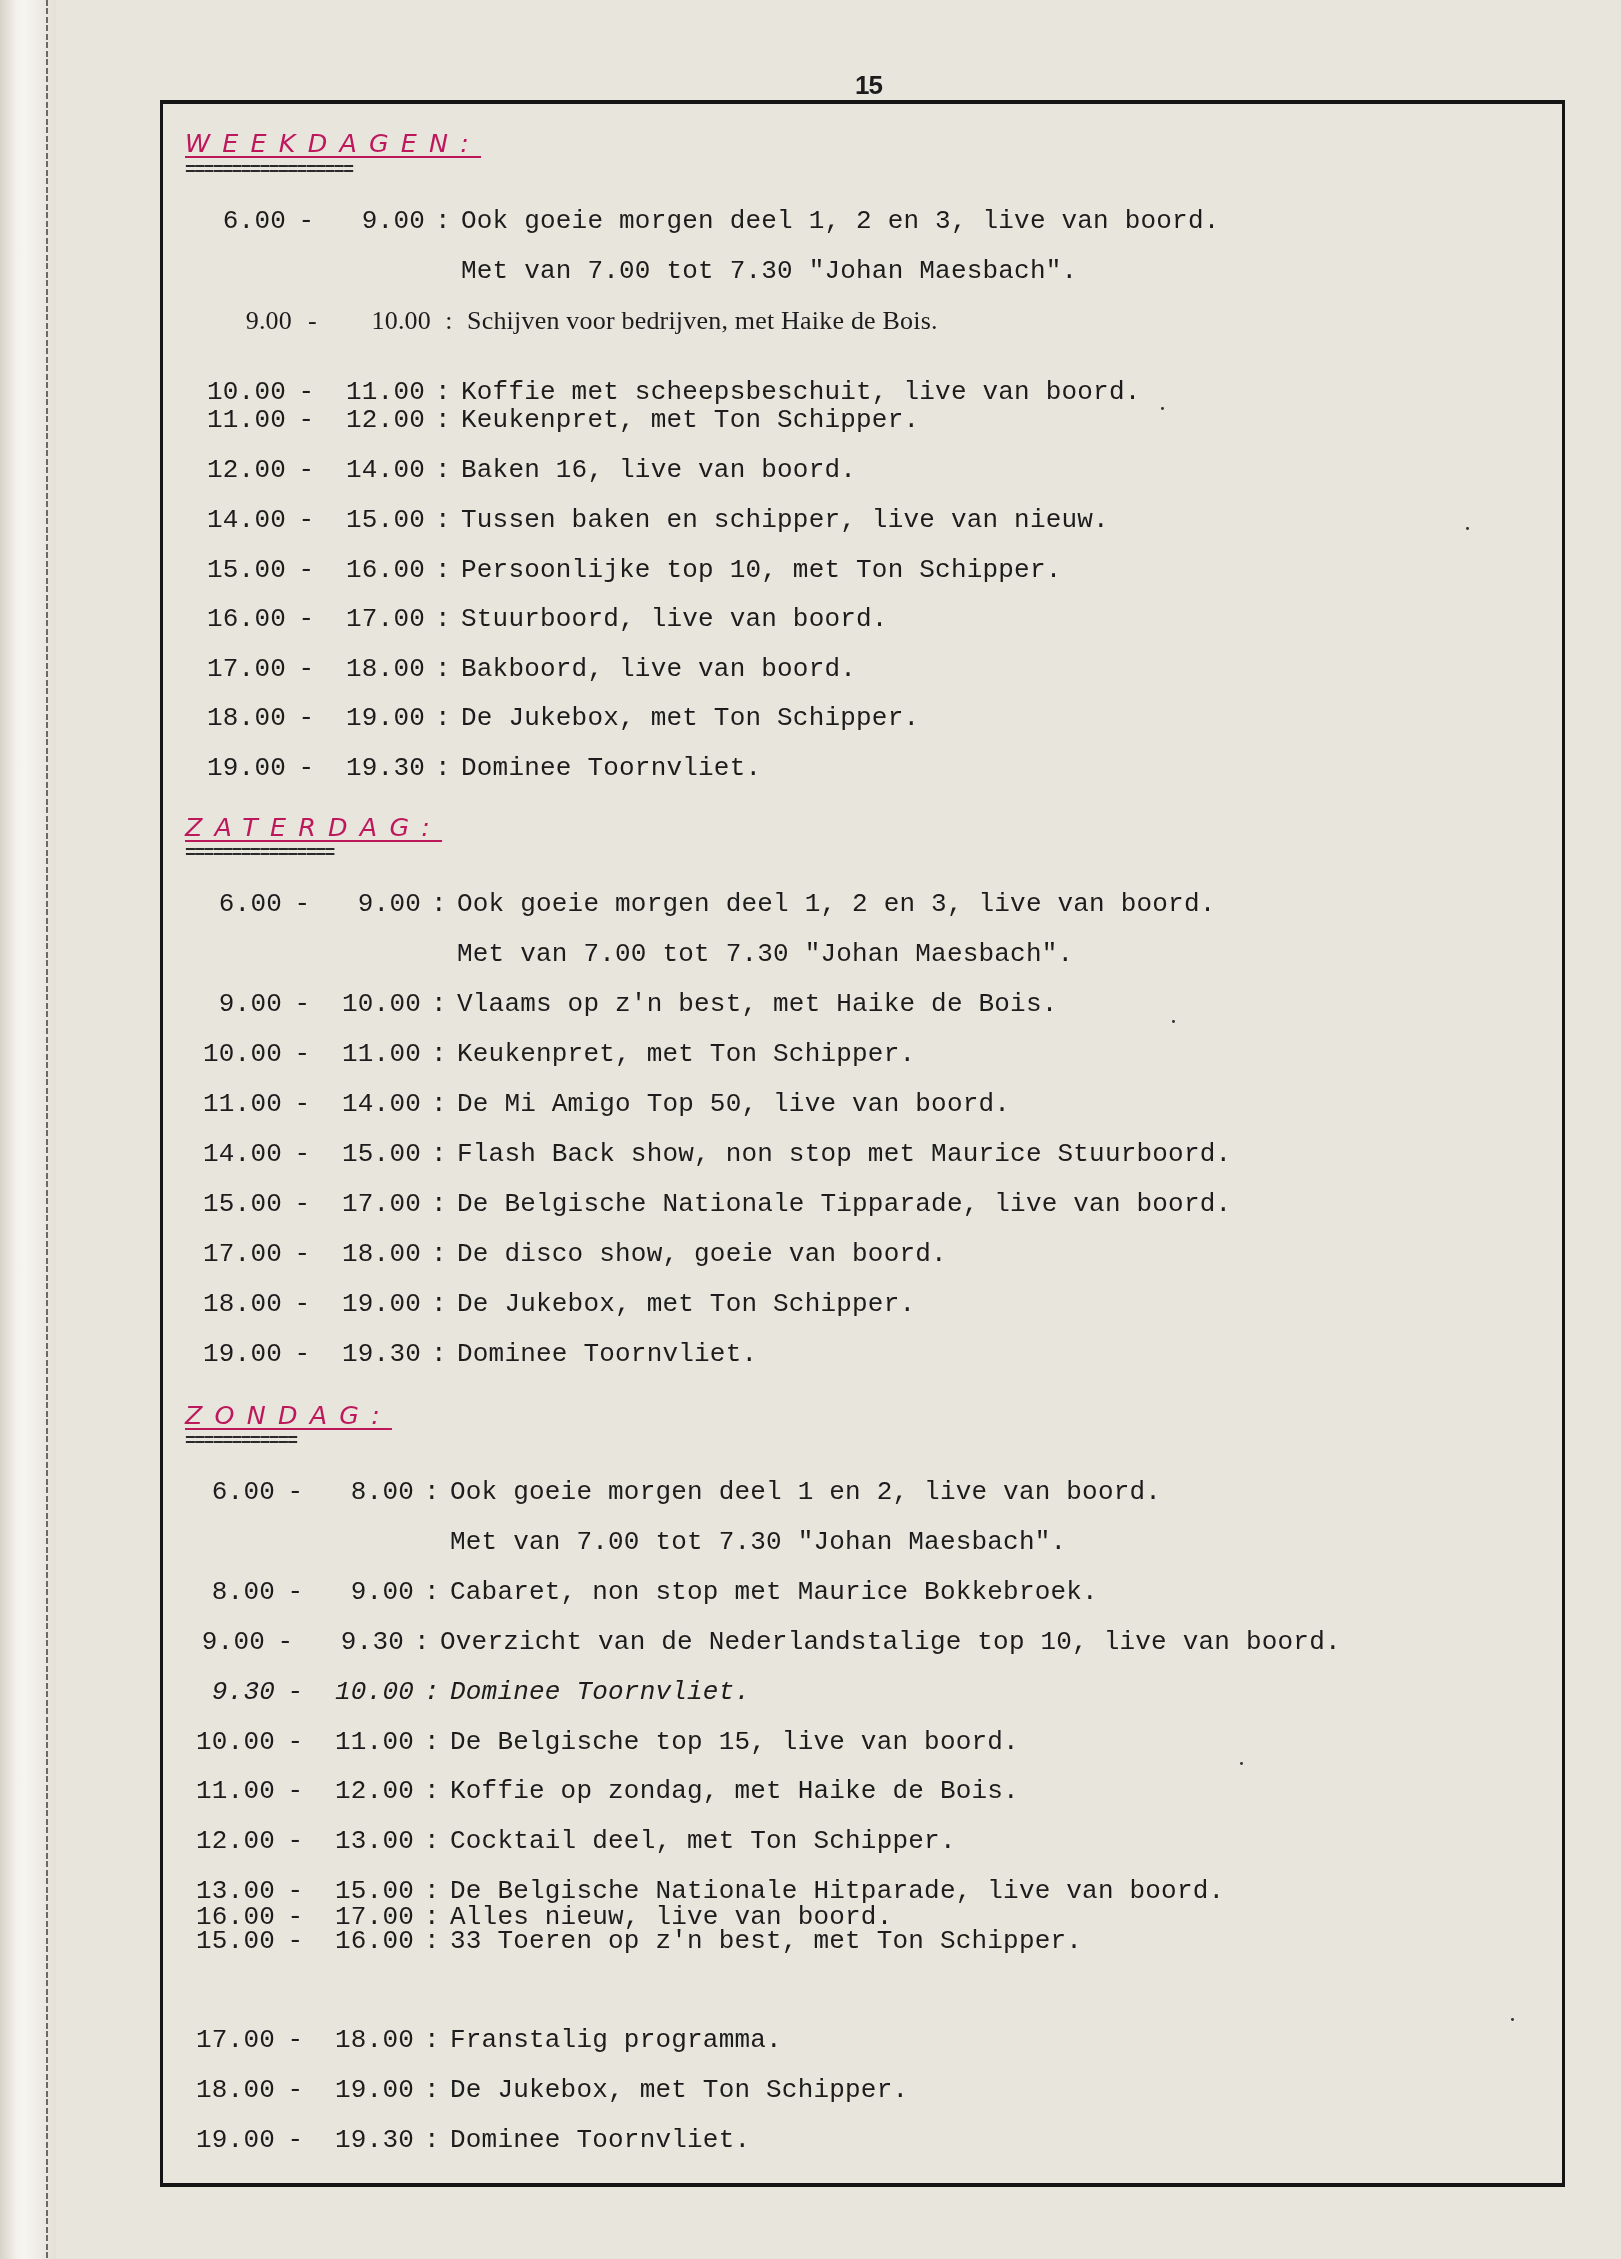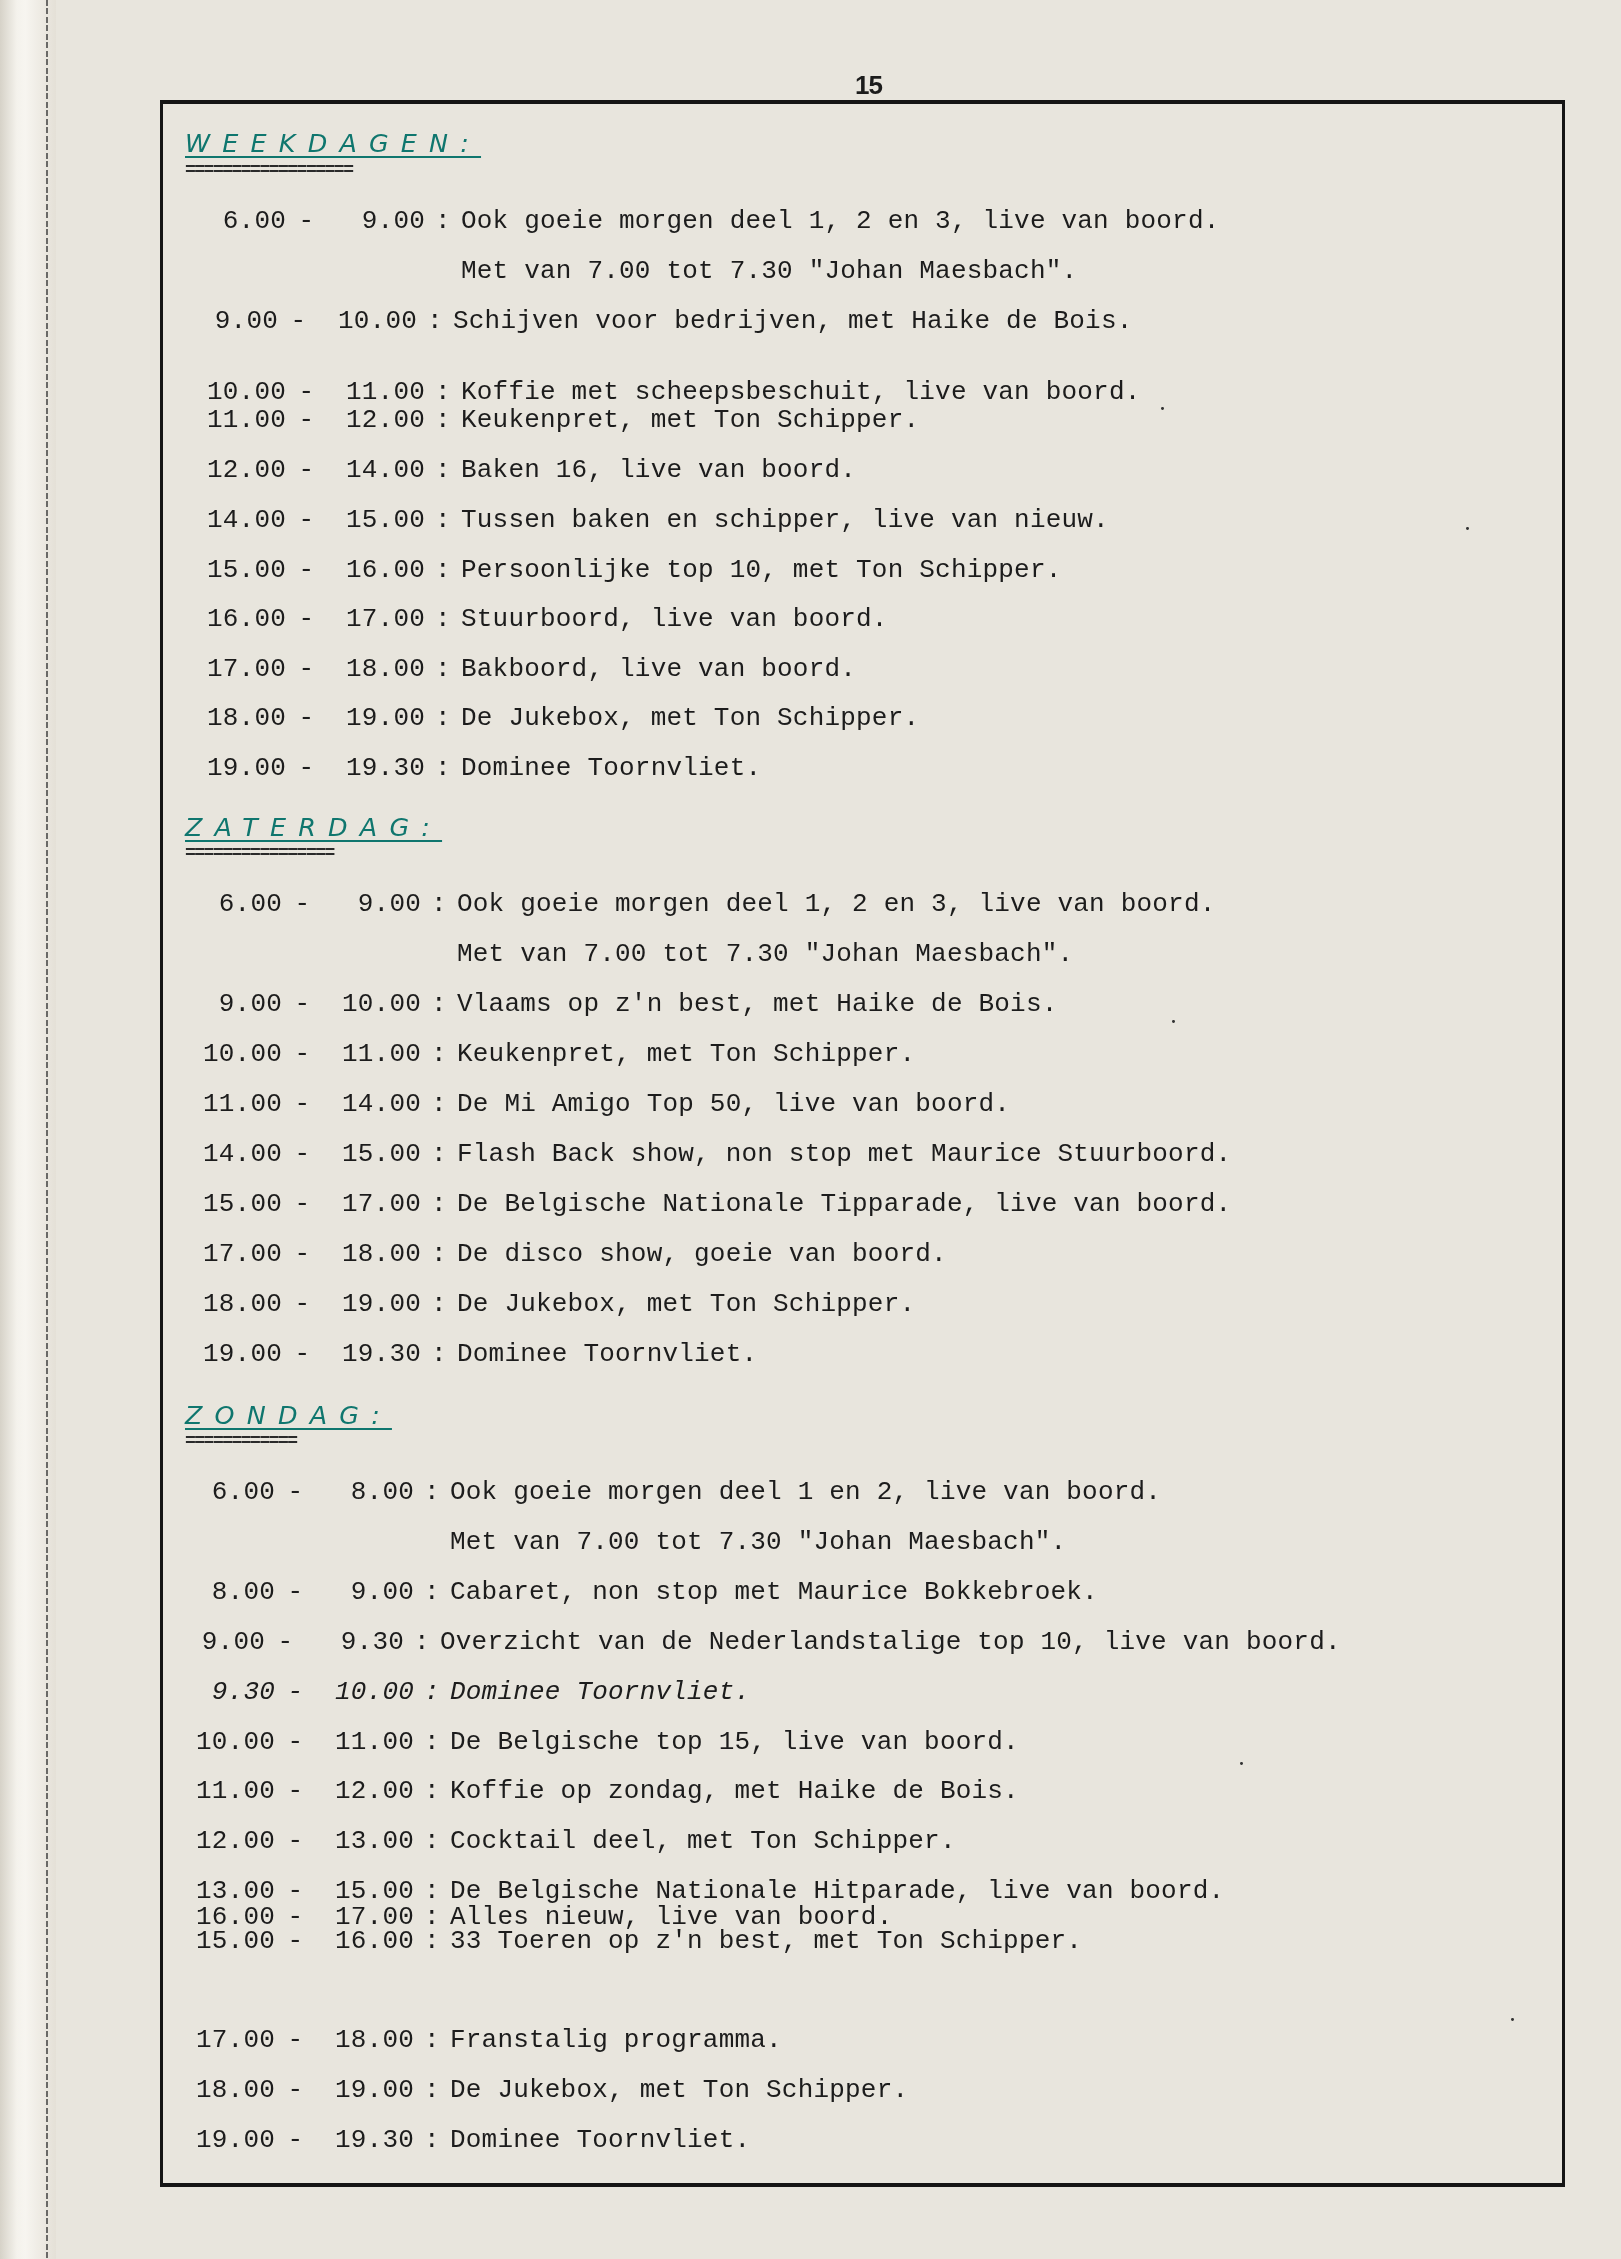--- a/index.html
+++ b/index.html
@@ -27,21 +27,21 @@
     position: absolute; left: 160px; top: 100px; width: 1405px; height: 2087px;
     border: 3.8px solid #151515; border-top-width: 4.7px; border-bottom-width: 4.7px;
     border-left-width: 3.8px; border-right-width: 3.8px;
     box-sizing: border-box;
   }
   .heading {
     position: absolute; left: 185px;
     font-family: "DejaVu Sans", "Liberation Sans", sans-serif;
     font-style: italic; font-size: 25.4px; letter-spacing: 12.2px;
     text-decoration: underline; text-decoration-thickness: 1.9px; text-underline-offset: 3.8px;
-    color: #0f766e;
+    color: #be185d;
   }
   .heading-rule {
     position: absolute; left: 185px;
     font-family: "Liberation Mono", monospace; font-size: 18px; font-weight: bold;
     letter-spacing: -1.5px; color: #2a2a2a; line-height: 1;
   }
   .row {
     position: absolute; font-size: 26px; white-space: pre; line-height: 32px;
     letter-spacing: 0.2px;
   }
@@ -59,21 +59,21 @@
 
 <div class="page-number">15</div>
 
 <div class="frame"></div>
 
 <div class="heading" style="top:128px;">WEEKDAGEN:</div>
 <div class="heading-rule" style="top:161px;">==================</div>
 <div id="sec0">
     <div class="row" style="left: 173px; top: 205px;"><span class="t-start">6.00</span><span class="t-dash">-</span><span class="t-end">9.00</span><span class="t-colon">:</span><span class="program">Ook goeie morgen deel 1, 2 en 3, live van boord.</span></div>
     <div class="row" style="left: 173px; top: 255px;"><span class="t-start"></span><span class="t-dash"></span><span class="t-end"></span><span class="t-colon"></span><span class="program">Met van 7.00 tot 7.30 "Johan Maesbach".</span></div>
-    <div class="row" style="left: 165px; top: 305px;"><span class="t-start">9.00</span><span class="t-dash">-</span><span class="t-end">10.00</span><span class="t-colon">:</span><span class="program">Schijven voor bedrijven, met Haike de Bois.</span></div>
+    <div class="row" style="left: 179px; top: 305px; font-family: Liberation Serif, serif;"><span class="t-start">9.00</span><span class="t-dash">-</span><span class="t-end">10.00</span><span class="t-colon">:</span><span class="program">Schijven voor bedrijven, met Haike de Bois.</span></div>
     <div class="row" style="left: 173px; top: 376px;"><span class="t-start">10.00</span><span class="t-dash">-</span><span class="t-end">11.00</span><span class="t-colon">:</span><span class="program">Koffie met scheepsbeschuit, live van boord.</span></div>
     <div class="row" style="left: 173px; top: 404px;"><span class="t-start">11.00</span><span class="t-dash">-</span><span class="t-end">12.00</span><span class="t-colon">:</span><span class="program">Keukenpret, met Ton Schipper.</span></div>
     <div class="row" style="left: 173px; top: 454px;"><span class="t-start">12.00</span><span class="t-dash">-</span><span class="t-end">14.00</span><span class="t-colon">:</span><span class="program">Baken 16, live van boord.</span></div>
     <div class="row" style="left: 173px; top: 504px;"><span class="t-start">14.00</span><span class="t-dash">-</span><span class="t-end">15.00</span><span class="t-colon">:</span><span class="program">Tussen baken en schipper, live van nieuw.</span></div>
     <div class="row" style="left: 173px; top: 554px;"><span class="t-start">15.00</span><span class="t-dash">-</span><span class="t-end">16.00</span><span class="t-colon">:</span><span class="program">Persoonlijke top 10, met Ton Schipper.</span></div>
     <div class="row" style="left: 173px; top: 603px;"><span class="t-start">16.00</span><span class="t-dash">-</span><span class="t-end">17.00</span><span class="t-colon">:</span><span class="program">Stuurboord, live van boord.</span></div>
     <div class="row" style="left: 173px; top: 653px;"><span class="t-start">17.00</span><span class="t-dash">-</span><span class="t-end">18.00</span><span class="t-colon">:</span><span class="program">Bakboord, live van boord.</span></div>
     <div class="row" style="left: 173px; top: 702px;"><span class="t-start">18.00</span><span class="t-dash">-</span><span class="t-end">19.00</span><span class="t-colon">:</span><span class="program">De Jukebox, met Ton Schipper.</span></div>
     <div class="row" style="left: 173px; top: 752px;"><span class="t-start">19.00</span><span class="t-dash">-</span><span class="t-end">19.30</span><span class="t-colon">:</span><span class="program">Dominee Toornvliet.</span></div>
   </div>

